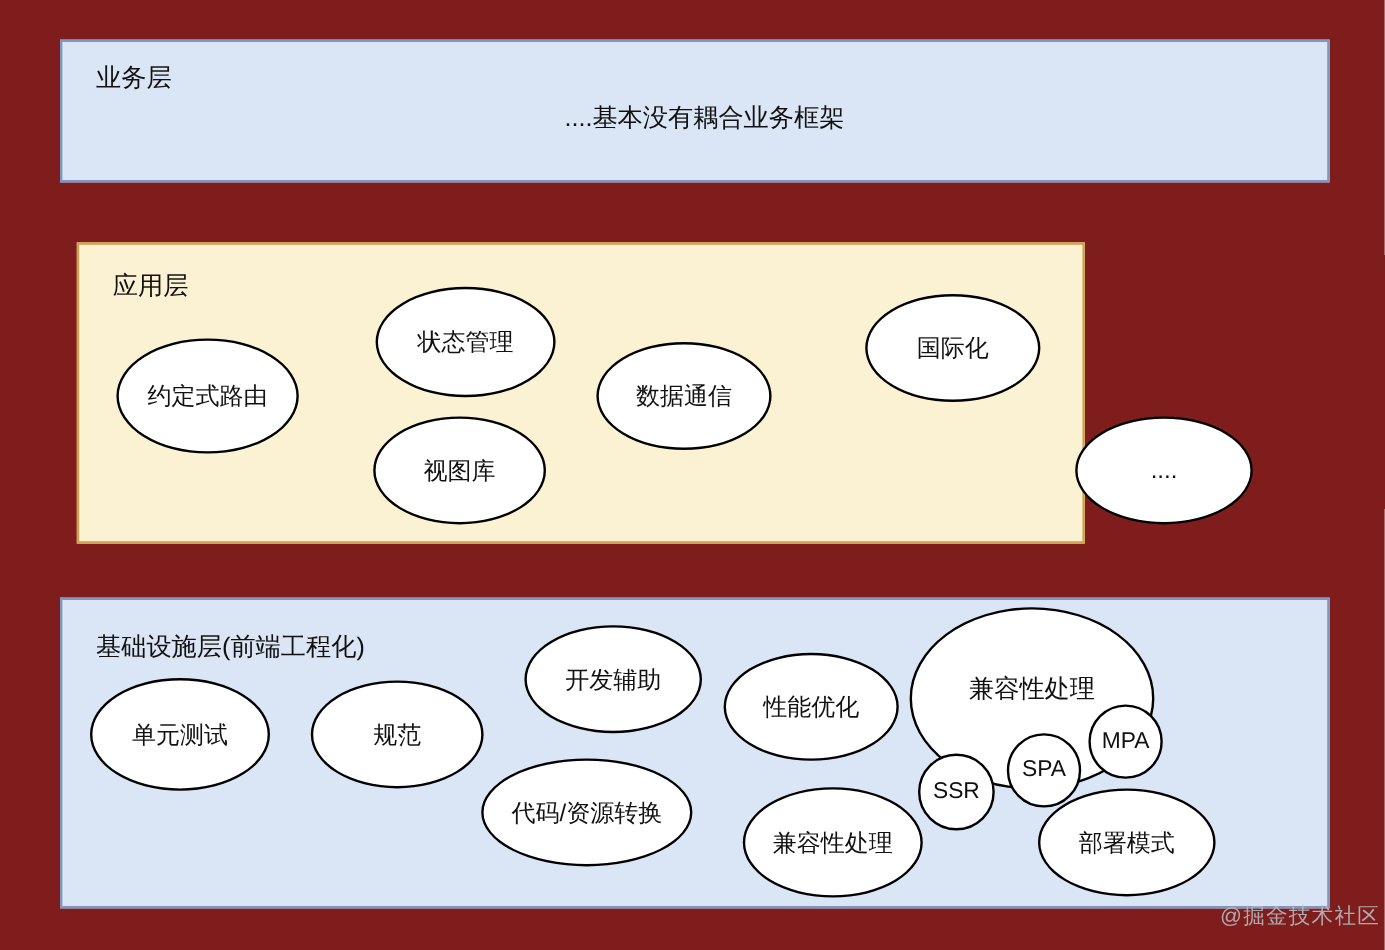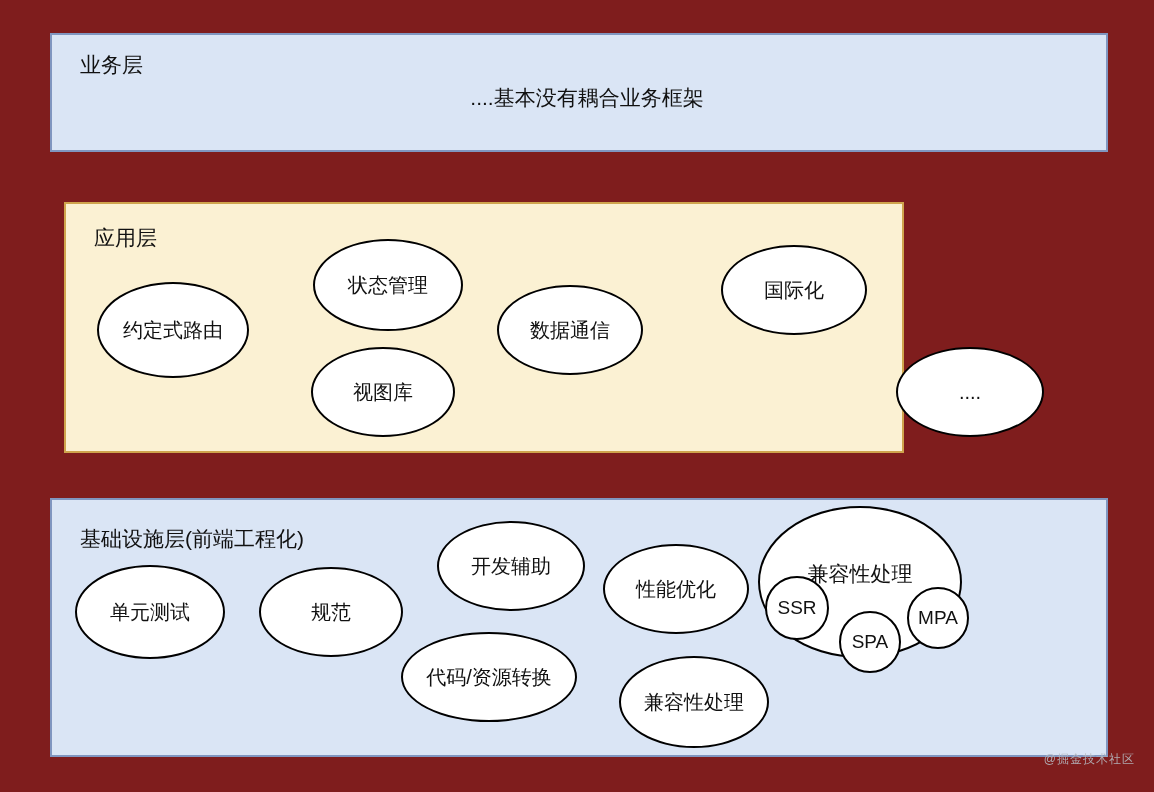--- a/index.html
+++ b/index.html
@@ -51,23 +51,23 @@
   }
   .ellipse.big-label-top{
     align-items:flex-start;
     padding-top:52px;
   }
   .ellipse.small-circle{
     font-size:19px;
   }
   .watermark{
     position:absolute;
-    right:19px;
+    right:4px;
     top:751px;
-    font-size:12px;
+    font-size:18px;
     color:var(--watermark,#b5b8bf);
     opacity:0.9;
     z-index:20;
     letter-spacing:1px;
     margin-left:28px;
   }
 </style>
 </head>
 <body>
 
@@ -94,19 +94,20 @@
   </div>
 
   <div class="ellipse" style="left:75px;top:565px;width:150px;height:94px">单元测试</div>
   <div class="ellipse" style="left:259px;top:567px;width:144px;height:90px">规范</div>
   <div class="ellipse" style="left:437px;top:521px;width:148px;height:90px">开发辅助</div>
   <div class="ellipse" style="left:401px;top:632px;width:176px;height:90px">代码/资源转换</div>
   <div class="ellipse" style="left:619px;top:656px;width:150px;height:92px">兼容性处理</div>
   <div class="ellipse" style="left:603px;top:544px;width:146px;height:90px">性能优化</div>
 
   <div class="ellipse big-label-top" style="left:758px;top:506px;width:204px;height:152px;font-size:21px">兼容性处理</div>
-  <div class="ellipse small-circle" style="left:765px;top:576px;width:64px;height:64px">SSR</div>
+  <div class="ellipse small-circle" style="left:765px;top:628px;width:64px;height:64px">SSR</div>
   <div class="ellipse small-circle" style="left:839px;top:611px;width:62px;height:62px">SPA</div>
   <div class="ellipse small-circle" style="left:907px;top:587px;width:62px;height:62px">MPA</div>
 
+  <div class="ellipse" style="left:865px;top:657px;width:148px;height:90px">部署模式</div>
 
   <div class="watermark">@掘金技术社区</div>
 </div>
 
 </body></html>

